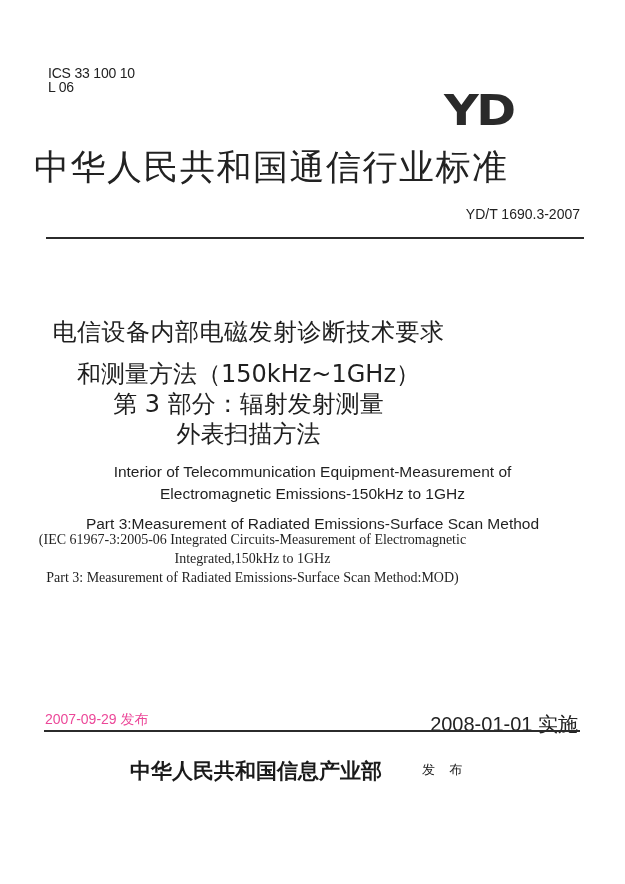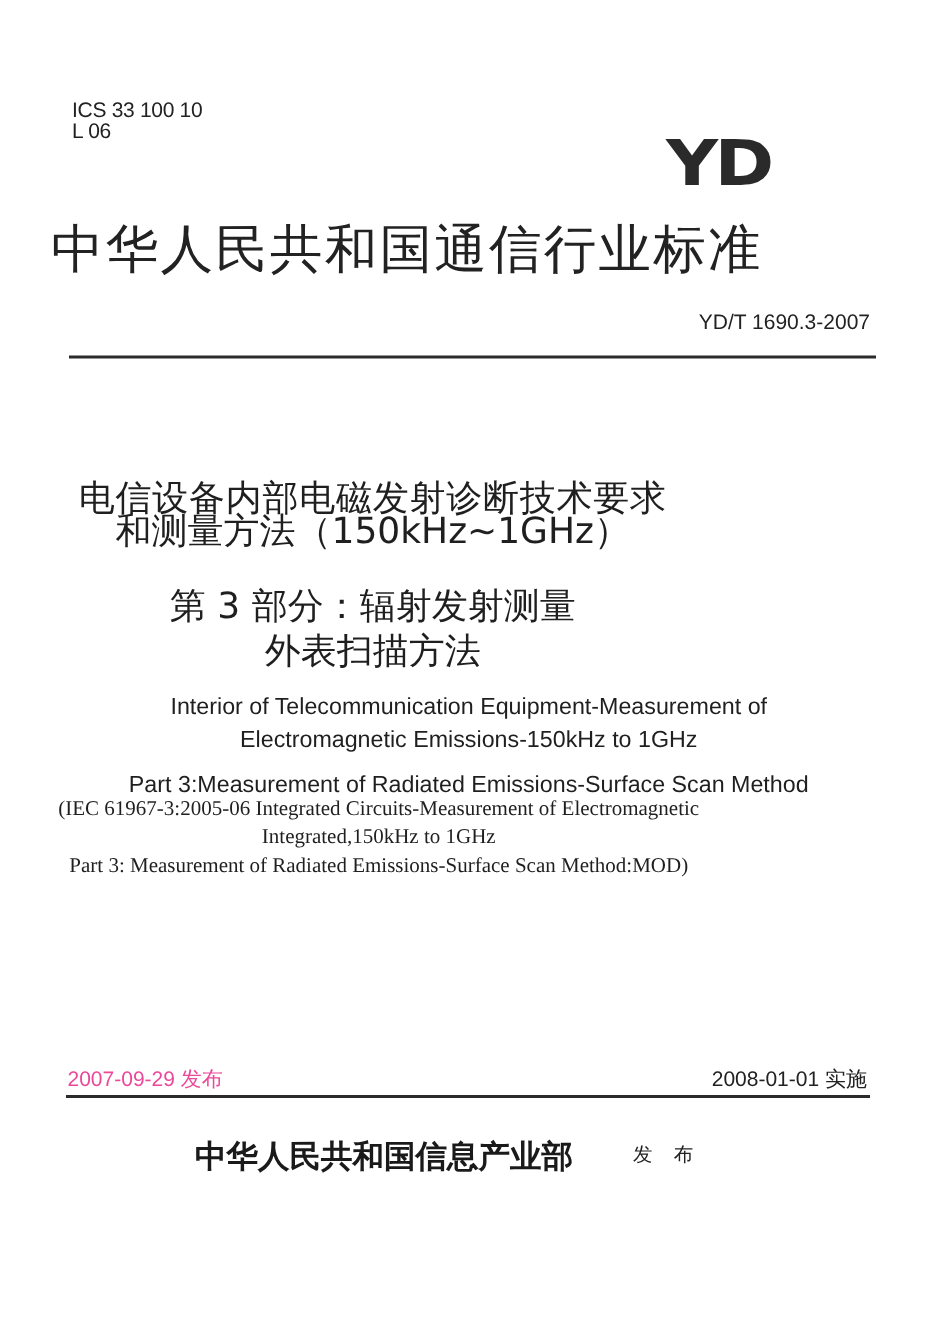--- a/index.html
+++ b/index.html
@@ -58,21 +58,21 @@
 
     .cn-title {
       left: 0; width: 497px;
       text-align: center;
       font-family: "DejaVu Sans", sans-serif;
       font-size: 24px;
       color: #1f1f1f;
       white-space: nowrap;
     }
     .cn-t1 { top: 316px; letter-spacing: 0.5px; }
-    .cn-t2 { top: 338px; }
+    .cn-t2 { top: 358px; }
     .cn-t3 { top: 388px; }
     .cn-t4 { top: 418px; }
 
     .en-title {
       left: 0; width: 625px;
       text-align: center;
       font-family: "Liberation Sans", sans-serif;
       font-size: 15.5px;
       color: #1f1f1f;
       white-space: nowrap;
@@ -93,21 +93,21 @@
     .iec-2 { top: 551px; }
     .iec-3 { top: 570px; }
 
     .date-issue {
       left: 45px; top: 711px;
       font-size: 14px;
       color: #ec4899;
     }
     .date-effective {
       right: 47px; top: 711px;
-      font-size: 14px;
+      font-size: 20px;
       color: #222;
     }
     .publisher {
       left: 130px; top: 757px;
       font-family: "DejaVu Serif", serif;
       font-weight: bold;
       font-size: 21px;
       color: #1a1a1a;
       letter-spacing: 0px;
       white-space: nowrap;

